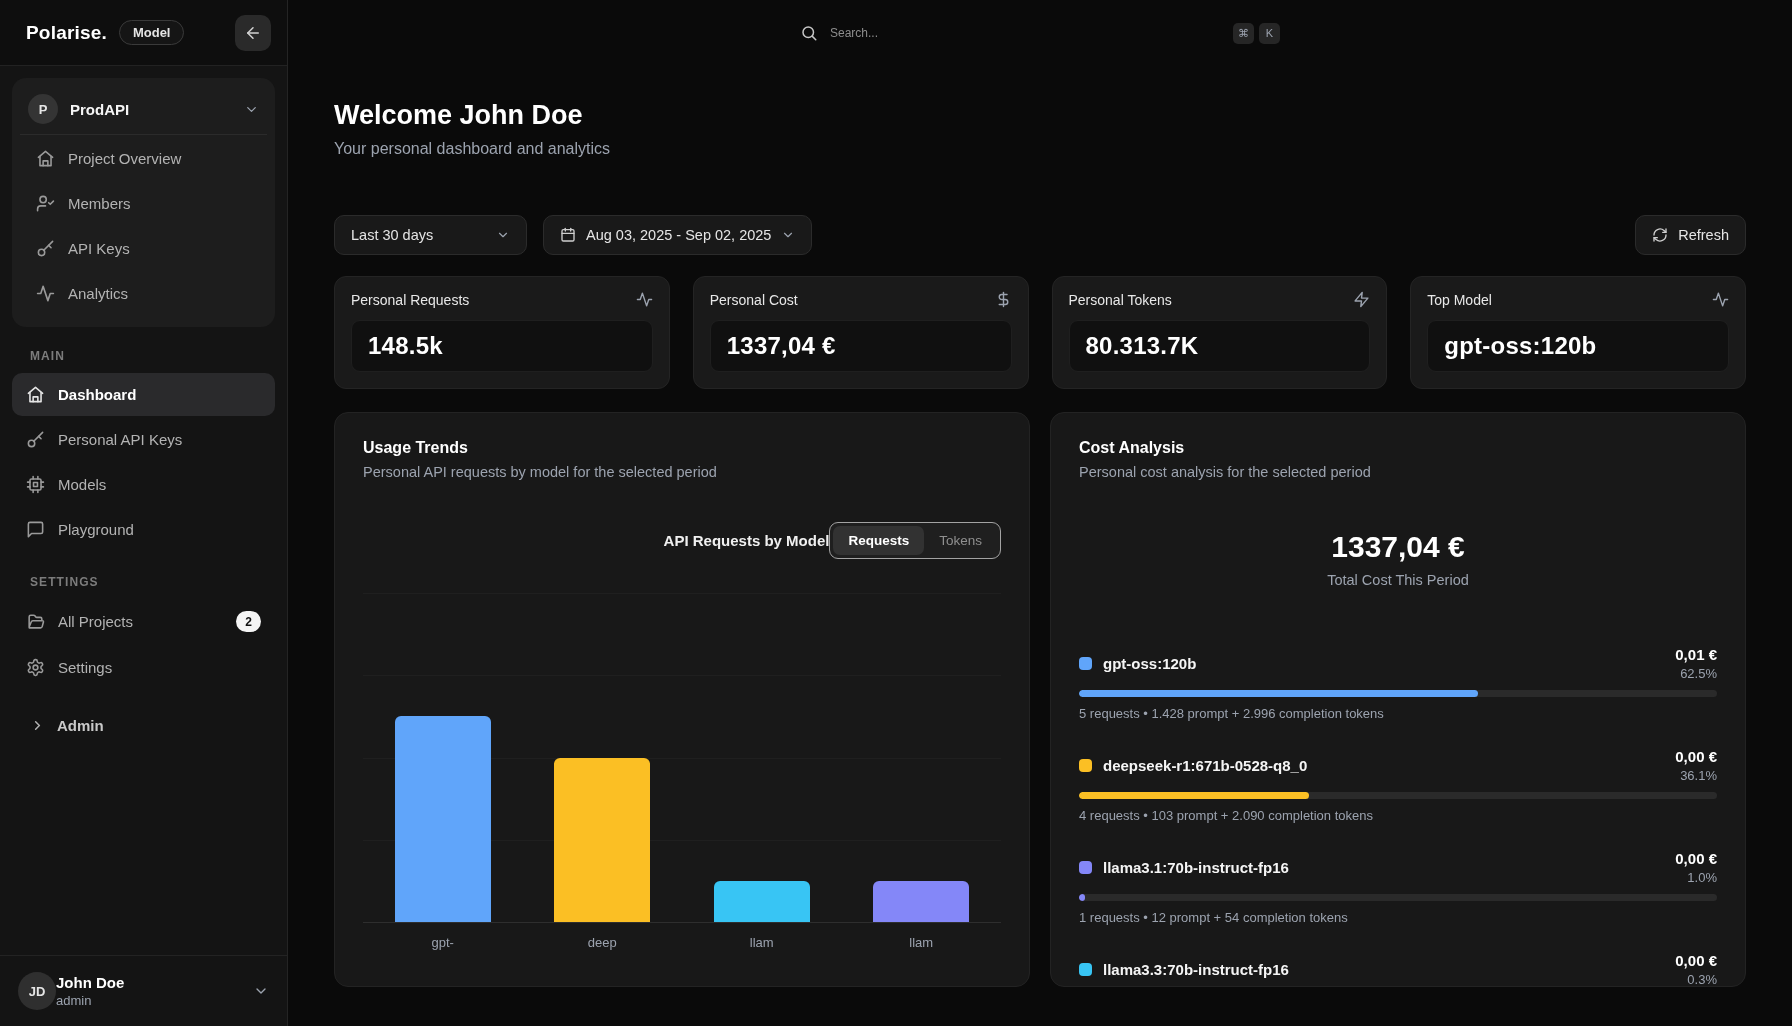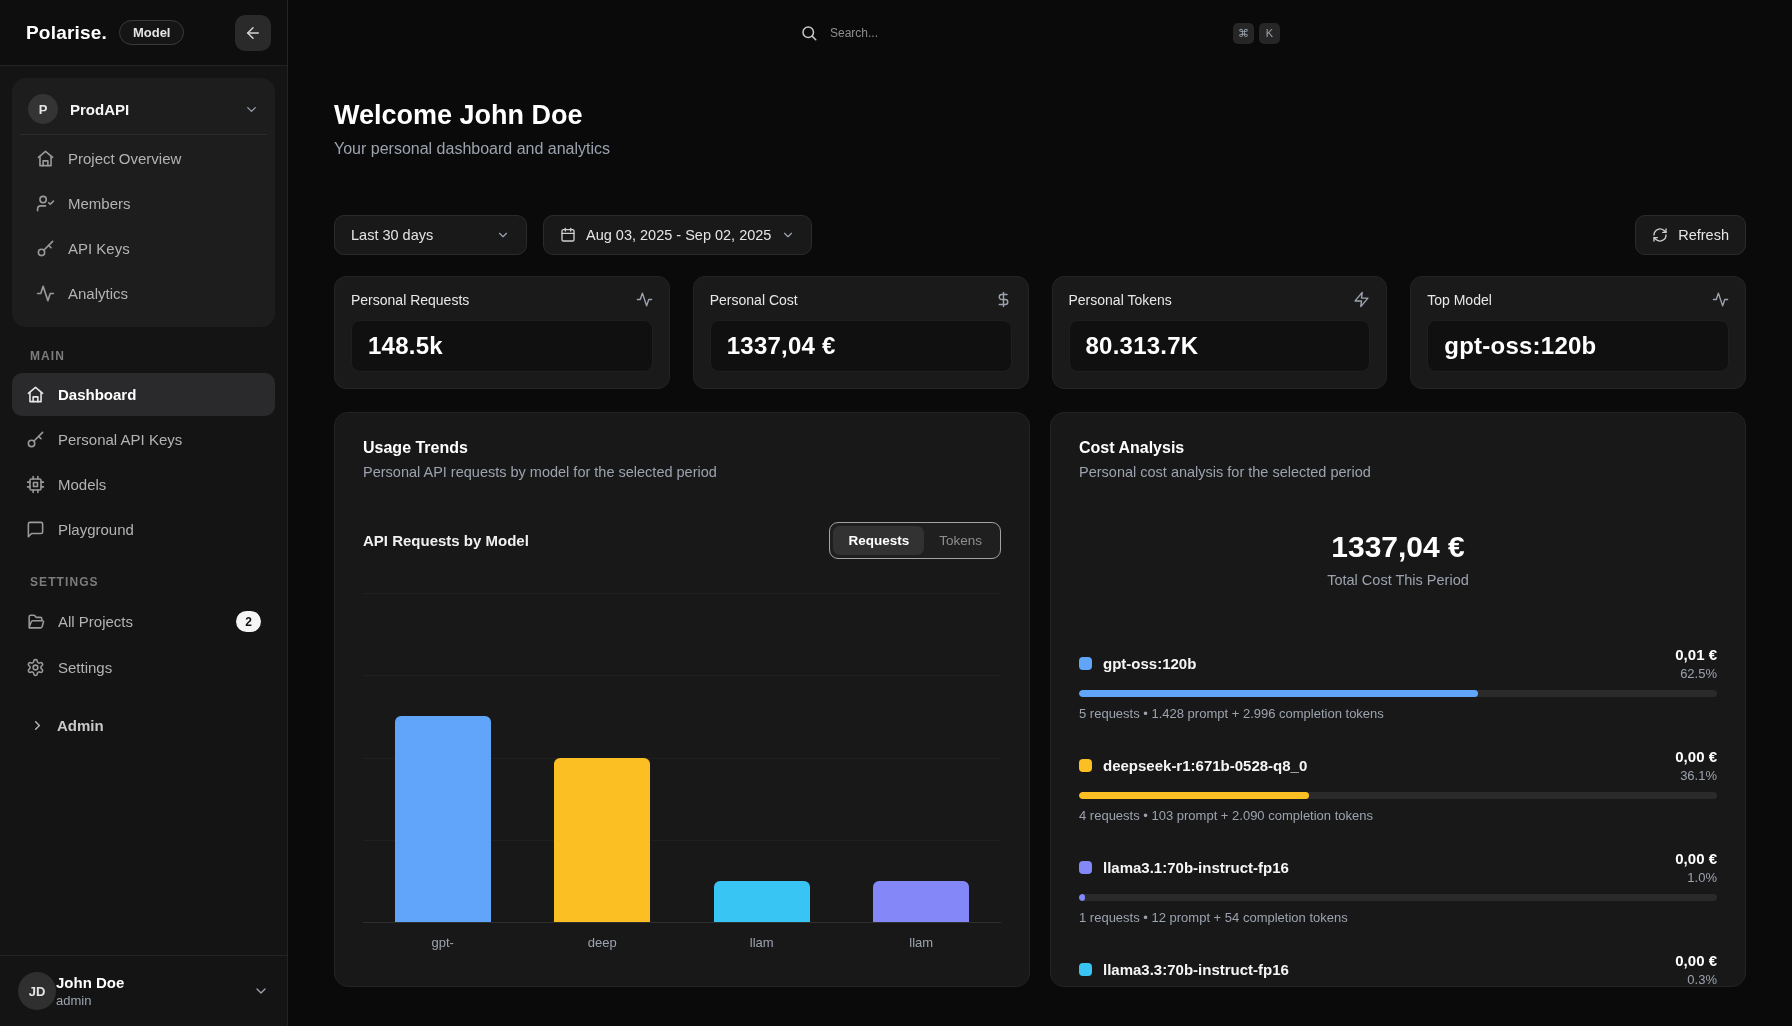--- a/index.html
+++ b/index.html
@@ -72,21 +72,21 @@
   .stat-label { font-size:14px; font-weight:400; color:#e8e8e8; }
   .stat-head .icon { width:17px; height:17px; color:#9ca3af; }
   .stat-box { margin-top:12px; background:#101010; border:1px solid #1f1f1f; border-radius:9px; padding:11px 16px; }
   .stat-value { font-size:24px; font-weight:700; color:#fff; letter-spacing:0.01em; }
 
   .charts { display:grid; grid-template-columns:1fr 1fr; gap:20px; margin-top:23px; }
   .card { background:#181818; border:1px solid #232323; border-radius:14px; padding:26px 28px; height:575px; overflow:hidden; }
   .card-title { font-size:16px; font-weight:700; color:#fff; }
   .card-sub { font-size:14.5px; color:#9ca3af; margin-top:7px; }
 
-  .chart-head { display:flex; align-items:center; justify-content:space-between; margin-top:42px; }
+  .chart-head { display:flex; align-items:center; justify-content:flex-end; margin-top:42px; }
   .chart-label { font-size:15px; font-weight:700; color:#f0f0f0; }
   .toggle { display:flex; background:#1f1f1f; border:1px solid #a3a3a3; border-radius:9px; padding:3px; }
   .toggle-btn { border:none; background:transparent; color:#8f8f8f; font-size:13.5px; font-family:inherit; padding:7px 15px; border-radius:7px; cursor:pointer; }
   .toggle-btn.active { background:#323232; color:#fff; font-weight:600; }
 
   .plot { position:relative; height:330px; margin-top:34px; border-bottom:1px solid #2e2e2e; }
   .gridline { position:absolute; left:0; right:0; height:1px; background:#1f1f1f; }
   .bars { position:absolute; inset:0; display:flex; align-items:flex-end; }
   .bar-slot { flex:1; display:flex; justify-content:center; align-items:flex-end; height:100%; }
   .bar { width:60%; border-radius:6px 6px 0 0; }

